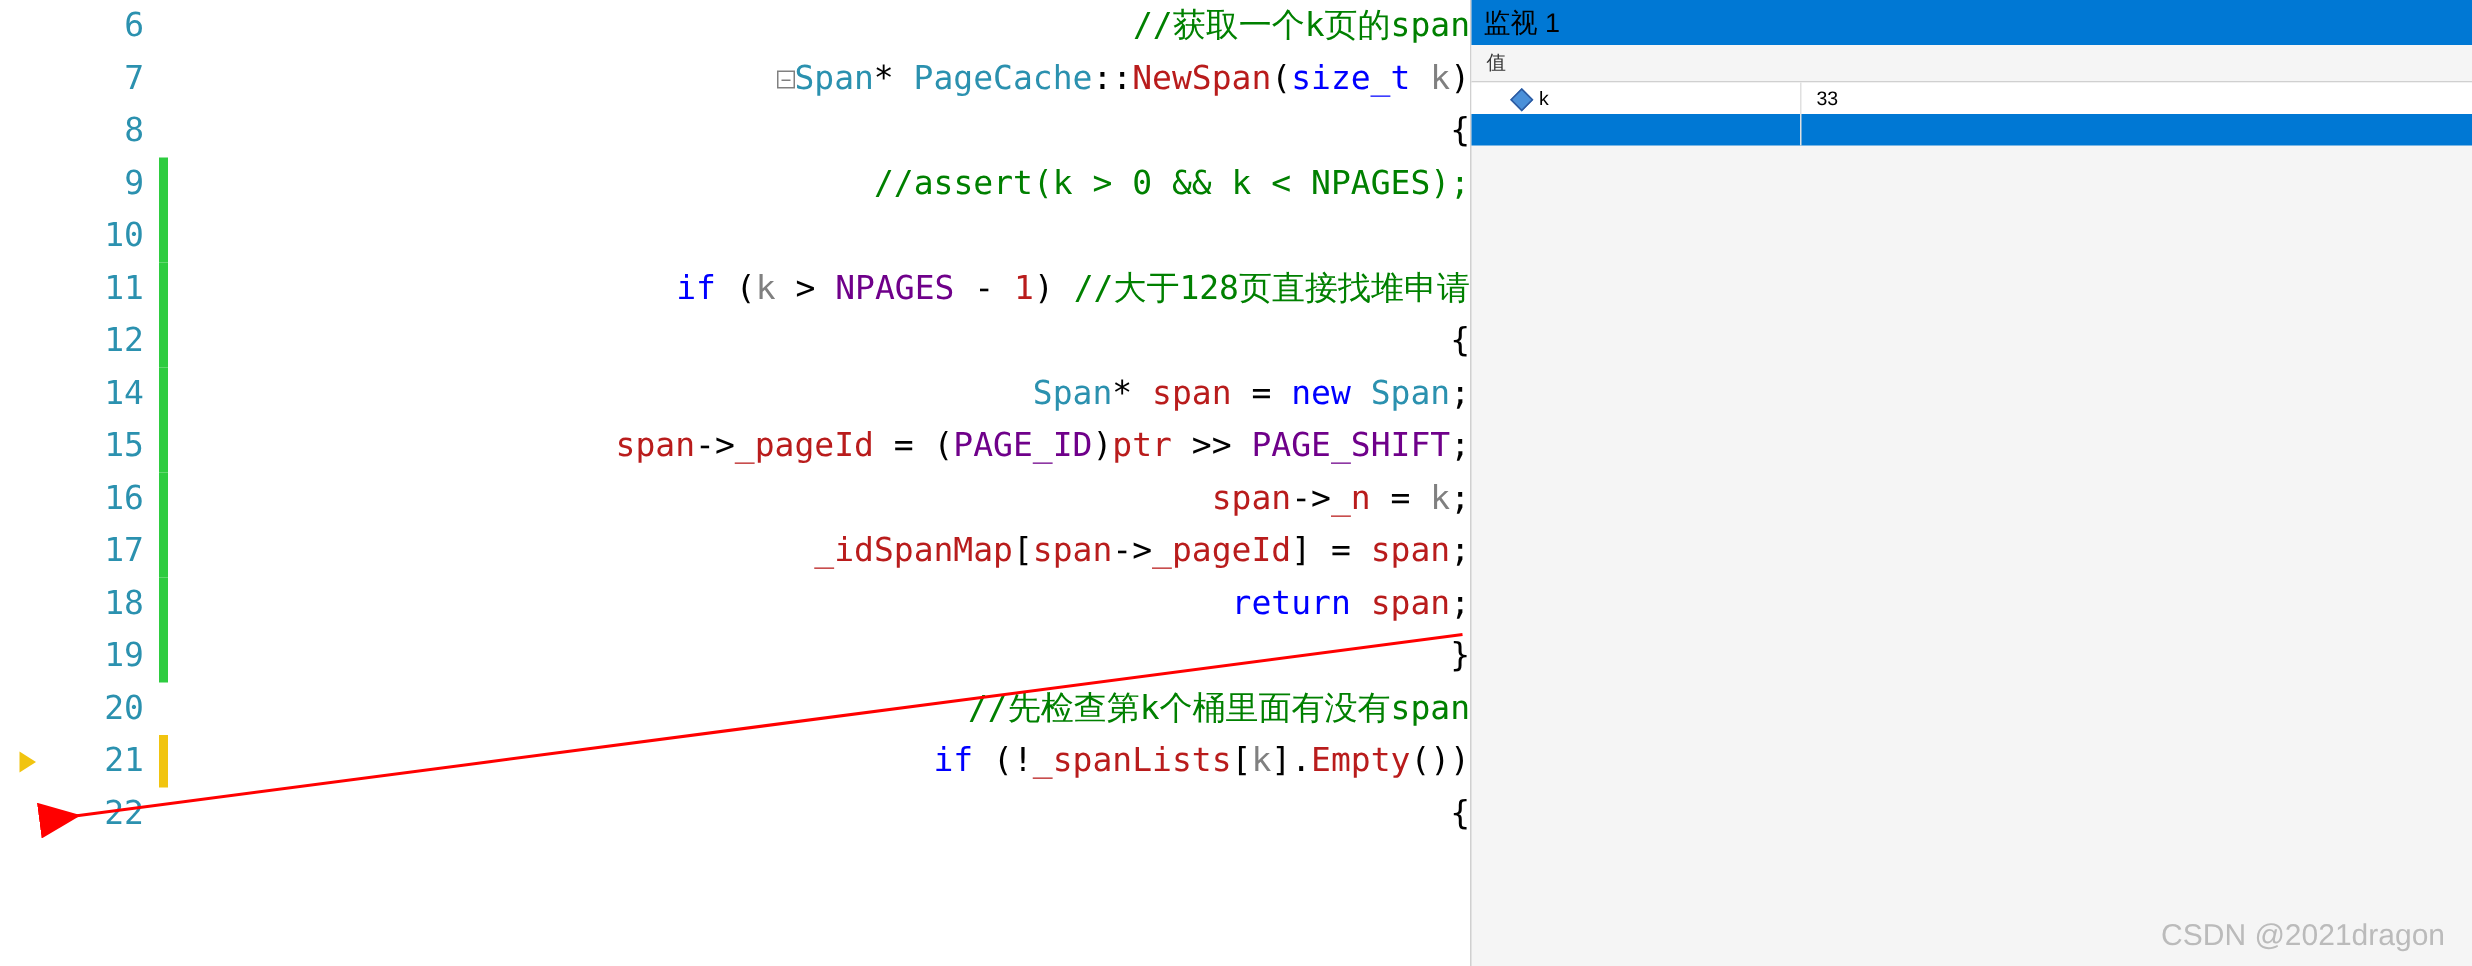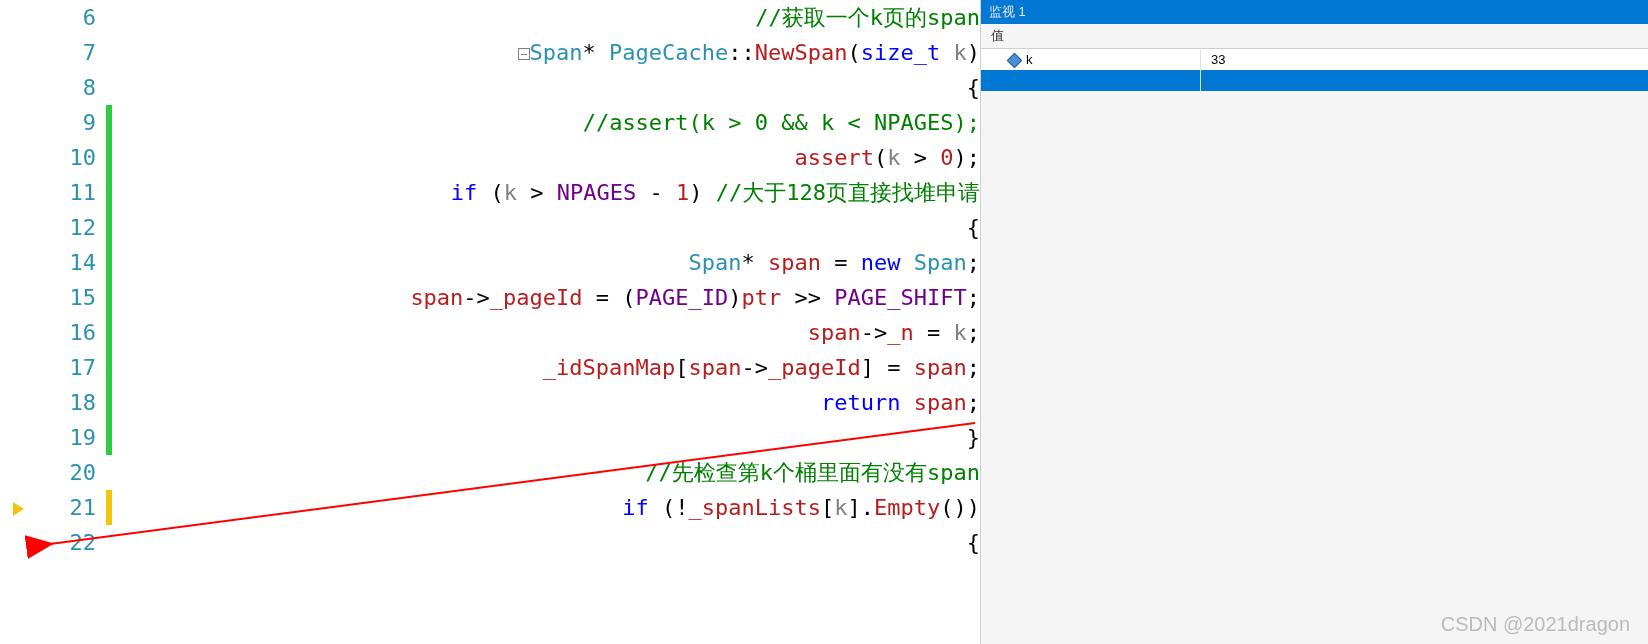--- a/index.html
+++ b/index.html
@@ -66,23 +66,23 @@
   width: 668px;
   background: #f5f5f5;
   border-left: 1px solid #d0d0d0;
   display: flex;
   flex-direction: column;
   font-size: 13px;
   font-family: "Microsoft YaHei", sans-serif;
 }
 .watch-title {
   background: #0078d4;
-  color: #e5e5e5;
+  color: #000000;
   padding: 3px 8px;
-  font-size: 13px;
+  font-size: 18px;
 }
 .watch-header {
   display: flex;
   background: #f5f5f5;
   border-bottom: 1px solid #d0d0d0;
   color: #333;
 }
 .watch-cell-name { width: 220px; padding: 3px 10px; border-right: 1px solid #e0e0e0; }
 .watch-cell-val { flex: 1; padding: 3px 10px; }
 .watch-row {
@@ -144,21 +144,20 @@
       <div class="line">
         <div class="margin-ind"></div>
         <div class="ln">9</div>
         <div class="bar green"></div>
         <div class="code"><span>    <span class="c-comment">//assert(k &gt; 0 &amp;&amp; k &lt; NPAGES);</span></span></div>
       </div>
       <div class="line">
         <div class="margin-ind"></div>
         <div class="ln">10</div>
         <div class="bar green"></div>
-        <div class="code"><span>    <span class="c-ident">assert</span><span class="c-punct">(</span><span class="c-param">k</span> <span class="c-punct">&gt;</span> <span class="c-ident">0</span><span class="c-punct">);</span></span></div>
       </div>
       <div class="line">
         <div class="margin-ind"></div>
         <div class="ln">11</div>
         <div class="bar green"></div>
         <div class="code"><span>    <span class="c-keyword">if</span> <span class="c-punct">(</span><span class="c-param">k</span> <span class="c-punct">&gt;</span> <span class="c-macro">NPAGES</span> <span class="c-punct">-</span> <span class="c-ident">1</span><span class="c-punct">)</span> <span class="c-comment">//大于128页直接找堆申请</span></span></div>
       </div>
       <div class="line">
         <div class="margin-ind"></div>
         <div class="ln">12</div>

